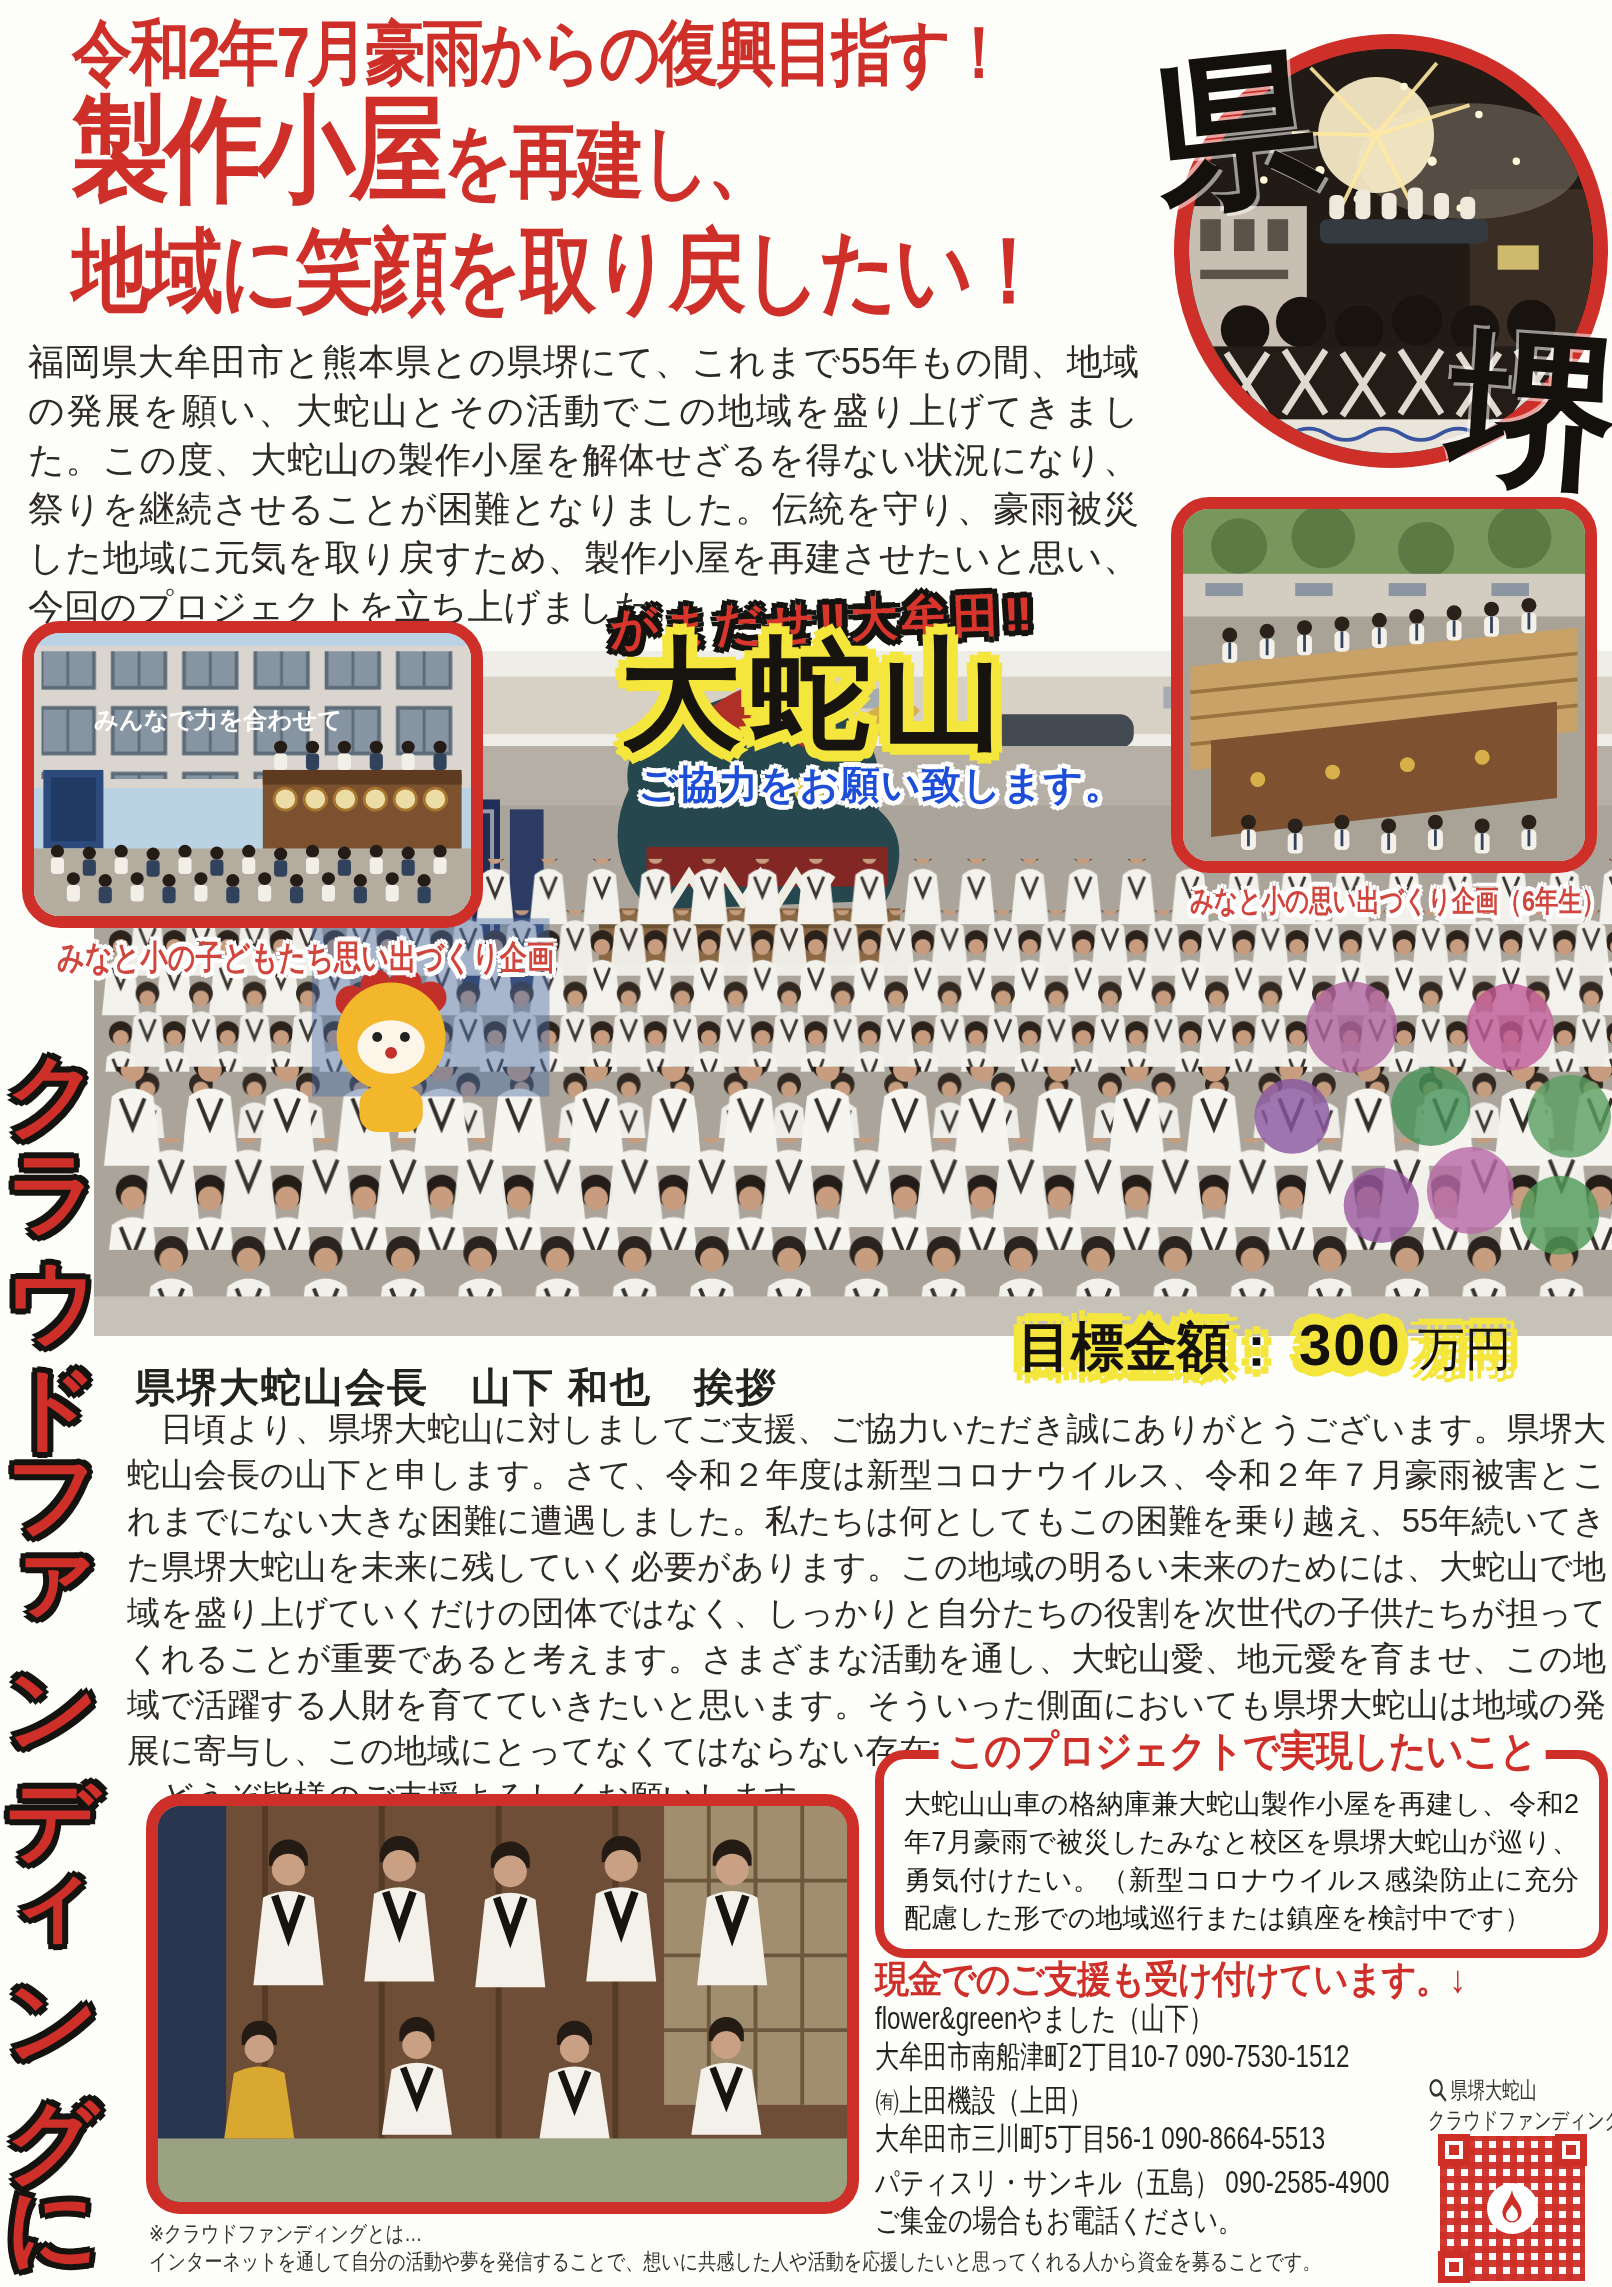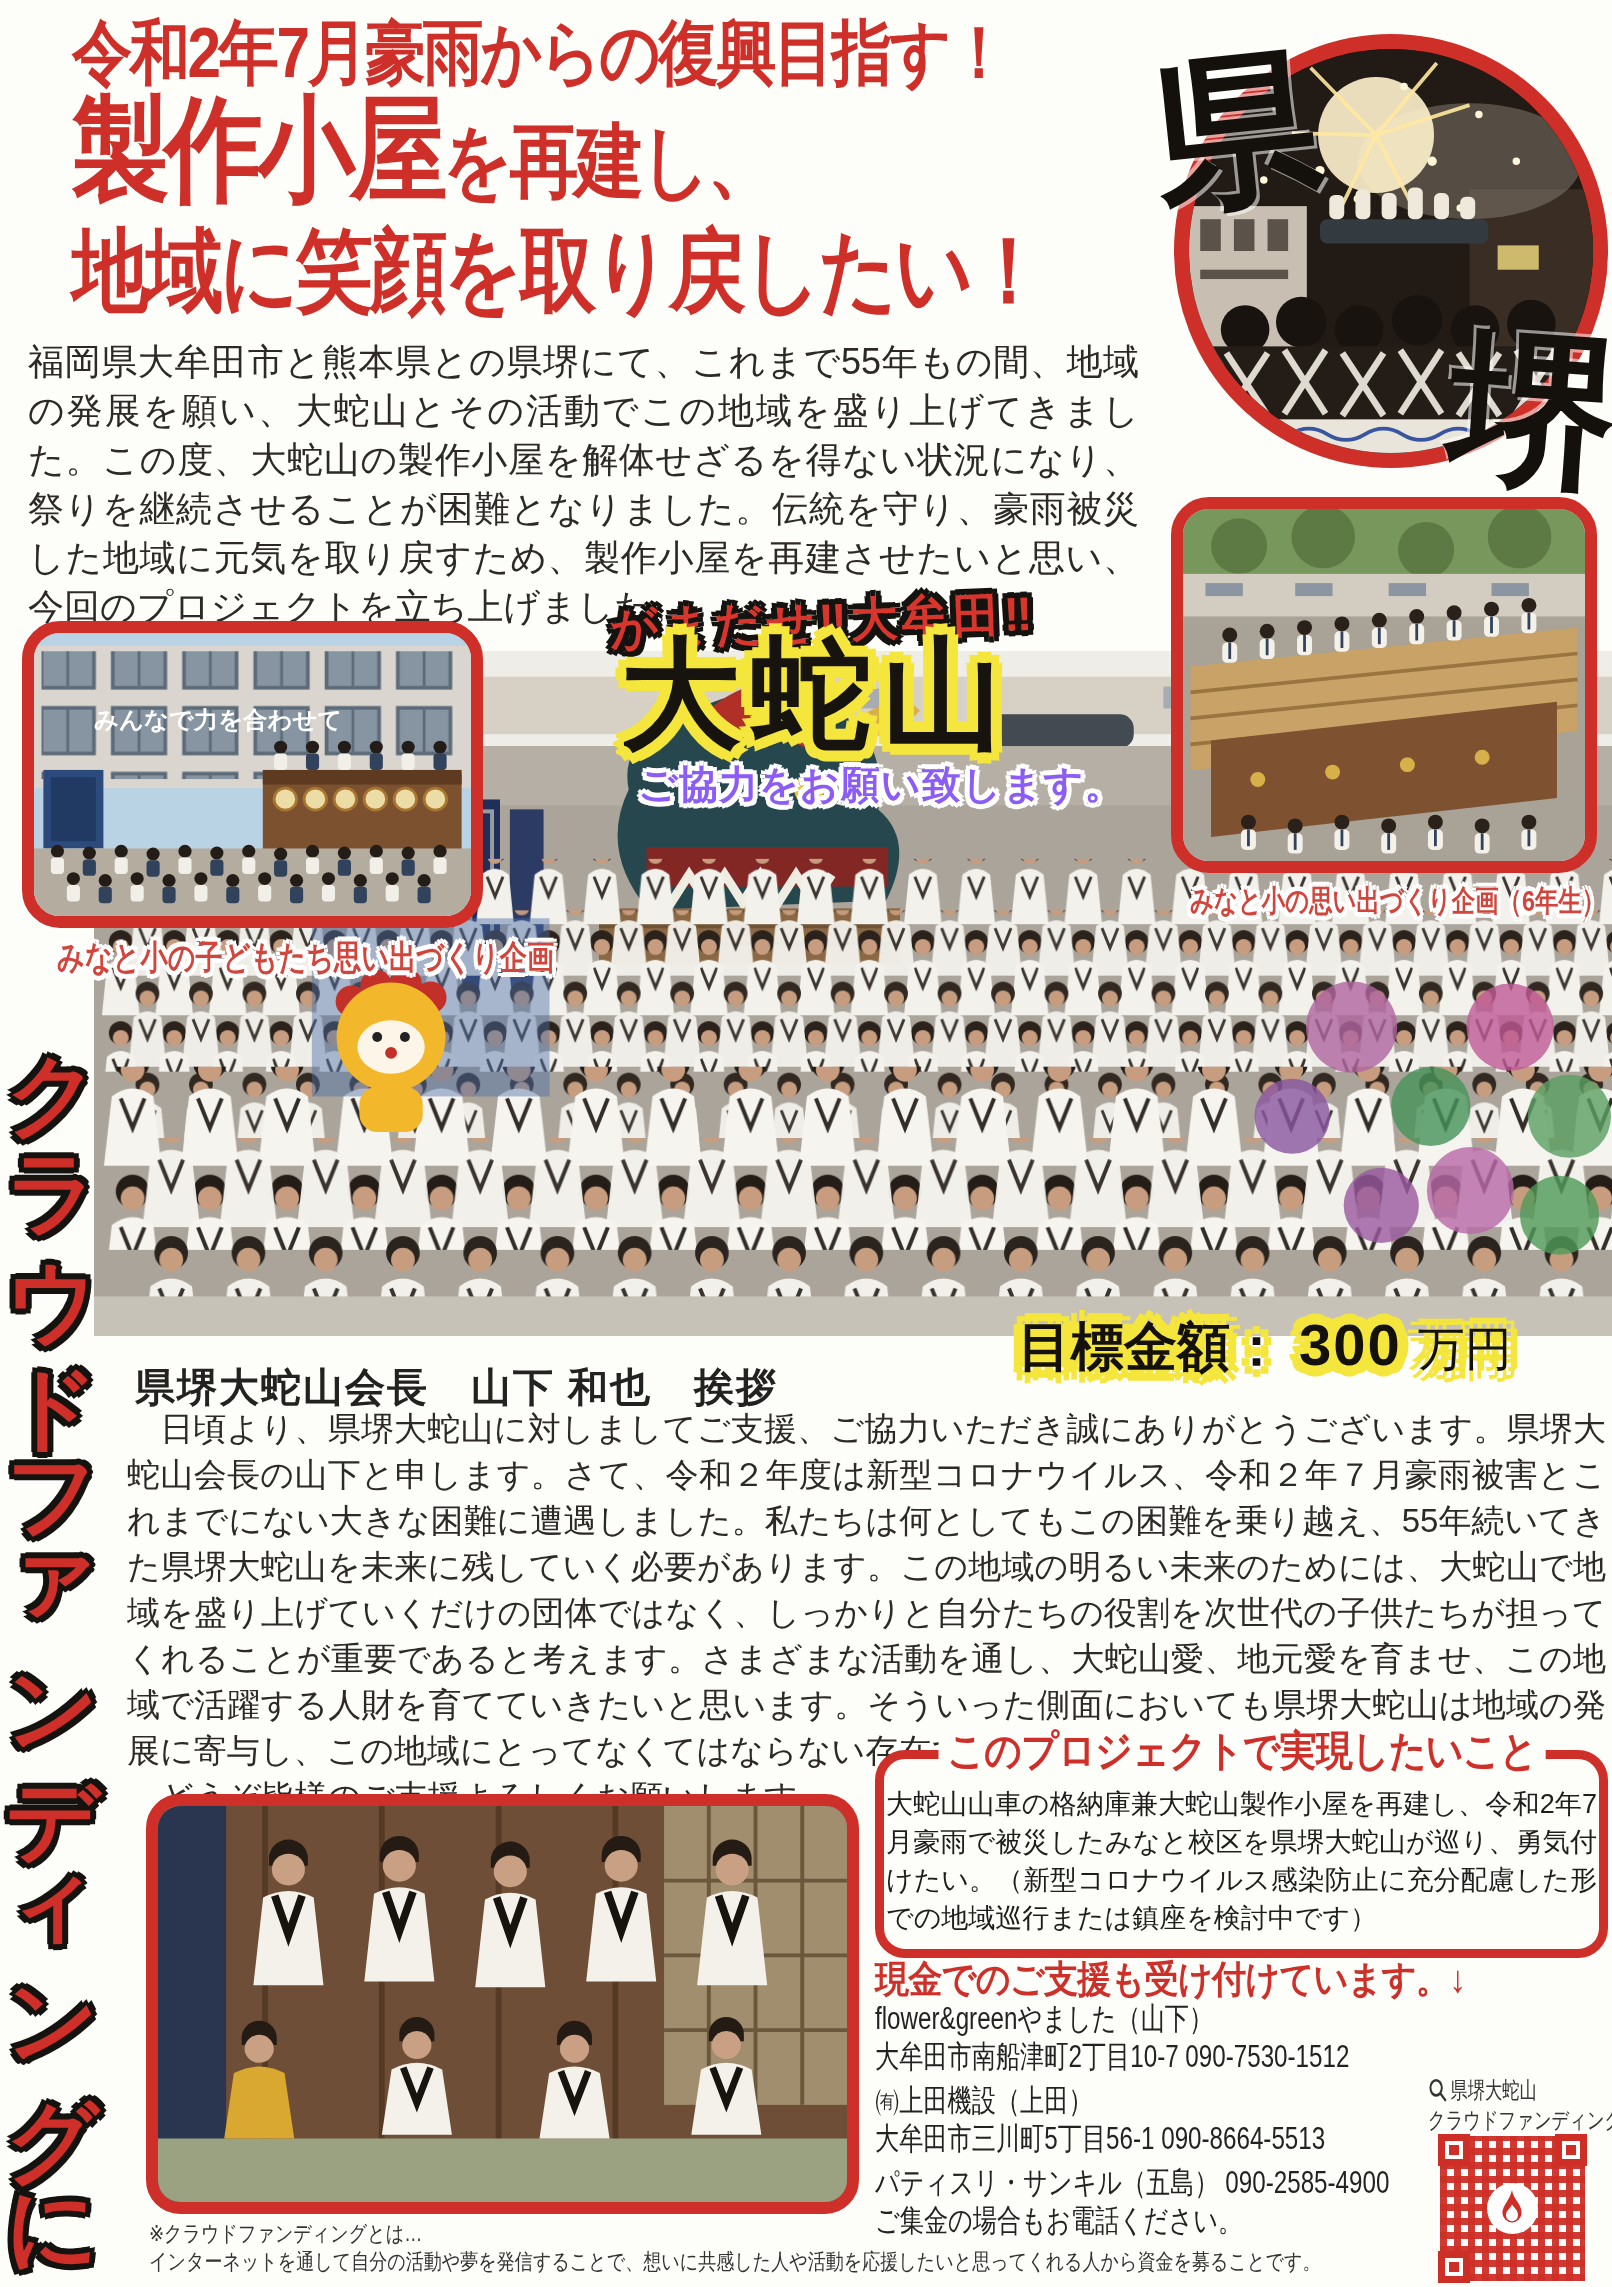--- a/index.html
+++ b/index.html
@@ -41,21 +41,21 @@
 
   .caption{position:absolute;font-weight:900;color:#d0453c;transform-origin:0 0;white-space:nowrap;z-index:6;}
   .cap-left{left:57px;top:935px;font-size:34px;transform:scaleX(.8);}
   .cap-right{left:1190px;top:881px;font-size:30px;transform:scaleX(.78);}
 
   
   .kicker{position:absolute;left:610px;top:590px;font-size:47px;color:#d8362c;font-weight:900;
           letter-spacing:4px;transform:rotate(-2deg);z-index:6;white-space:nowrap;}
   .daija{position:absolute;left:620px;top:634px;font-size:121px;color:#17140f;font-weight:900;
          letter-spacing:10px;line-height:1;z-index:6;white-space:nowrap;}
-  .cta{position:absolute;left:638px;top:758px;font-size:39px;color:#8b5cf6;font-weight:900;
+  .cta{position:absolute;left:638px;top:758px;font-size:39px;color:#1d4ed8;font-weight:900;
        letter-spacing:1px;z-index:6;white-space:nowrap;}
 
   .goal{position:absolute;left:1018px;top:1311px;display:flex;align-items:baseline;z-index:6;
         color:#14110d;white-space:nowrap;gap:16px;}
   .goal-label{font-size:53px;font-weight:900;}
   .goal-amount{font-size:58px;font-weight:900;letter-spacing:2px;}
   .goal-unit{font-size:47px;font-weight:400;}
 
   
   .ol-b{text-shadow:-5px -5px 0 #151310,5px -5px 0 #151310,-5px 5px 0 #151310,5px 5px 0 #151310,
@@ -70,21 +70,21 @@
               letter-spacing:2px;margin:4px;z-index:2;}
   .greet-wrap{position:absolute;left:127px;top:1406px;width:1479px;z-index:2;}
   .greet-wrap p{margin:0;font-size:33px;line-height:46px;color:#2c2927;text-align:justify;}
 
   
   .v-banner{position:absolute;left:8px;top:990px;writing-mode:vertical-rl;text-orientation:upright;
             font-size:91px;font-weight:900;color:#ce2f28;line-height:1;letter-spacing:0;z-index:7;}
 
   
   .project-box{position:absolute;left:875px;top:1750px;width:733px;z-index:3;}
-  .pbox-border{border:9px solid #ce2f28;border-radius:30px;padding:26px 2px 12px;background:#fdfdfa;}
+  .pbox-border{border:9px solid #ce2f28;border-radius:30px;padding:26px 20px 12px;background:#fdfdfa;}
   .pbox-title{position:absolute;top:-27px;left:50%;transform:translateX(-50%) scaleX(.88);
               background:#fdfdfa;padding:0 10px;font-size:42px;font-weight:900;color:#ce2f28;
               white-space:nowrap;letter-spacing:-1px;}
   .pbox-body{margin:0;font-size:27px;line-height:38px;color:#1f1d1b;text-align:justify;}
 
   
   .cash-head{position:absolute;left:875px;top:1954px;font-size:38px;font-weight:900;color:#ce2f28;
              letter-spacing:-1px;transform:scaleX(.9);transform-origin:0 0;white-space:nowrap;z-index:3;}
   .contacts{position:absolute;left:875px;top:2000px;font-size:31px;color:#222;line-height:38px;
             transform:scaleX(.78);transform-origin:0 0;white-space:nowrap;z-index:3;}

